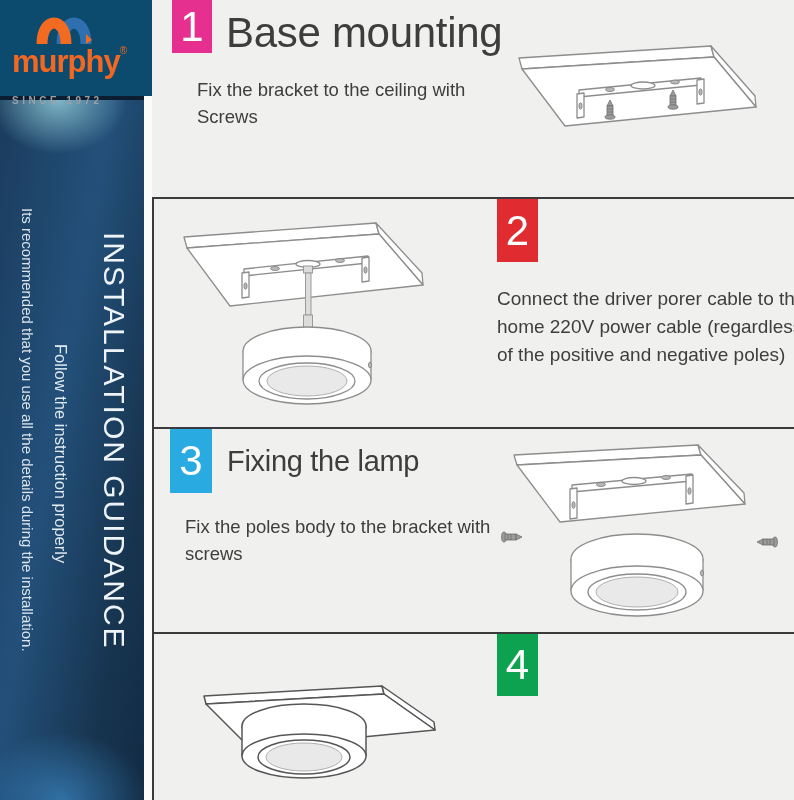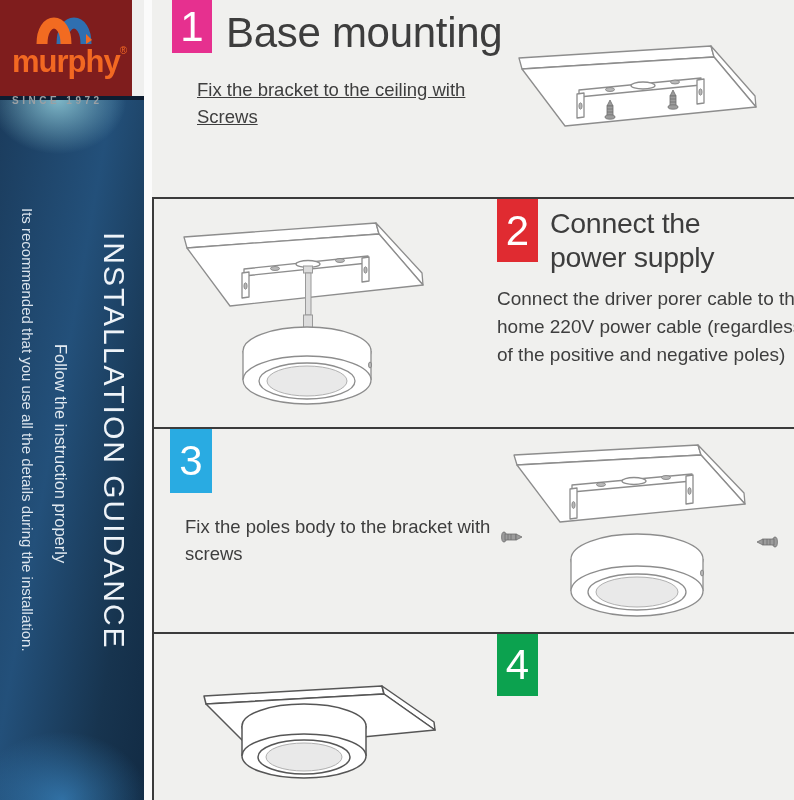--- a/index.html
+++ b/index.html
@@ -1,20 +1,20 @@
 <!DOCTYPE html>
 <html><head>
 <meta charset="utf-8">
 <style>
   html,body{margin:0;padding:0;background:#ffffff;}
   .page{position:relative;width:794px;height:800px;overflow:hidden;
         font-family:"Liberation Sans",sans-serif;background:#efefee;}
 
   
-  .logo-card{position:absolute;left:0;top:0;width:132px;height:96px;background:#7f1d1d;z-index:3;}
+  .logo-card{position:absolute;left:0;top:0;width:152px;height:96px;background:#0c4a6e;z-index:3;}
   .logo-inner{position:absolute;left:12px;top:10px;}
   .logo-mark{display:block;margin-left:22px;margin-bottom:0;}
   .brand-line{line-height:1;white-space:nowrap;}
   .brand{font-size:31px;font-weight:700;color:#f26822;letter-spacing:-1px;}
   .reg{font-size:10px;color:#f26822;vertical-align:top;}
   .tagline{font-size:10px;font-weight:700;color:#9aa0a4;letter-spacing:3.5px;margin-top:18px;}
 
   .sidebar{position:absolute;left:0;top:96px;width:144px;height:704px;z-index:2;
     border-top:4px solid #0d1d31;box-sizing:border-box;
     background:
@@ -43,21 +43,21 @@
   .badge3{left:16px;top:0;width:42px;height:64px;}
   .badge4{left:343px;top:0;width:41px;height:62px;}
 
   .step-title{position:absolute;color:#3d3d3d;font-weight:400;letter-spacing:-0.3px;}
   .t1{left:74px;top:9px;font-size:42px;}
   .t2{left:396px;top:7px;font-size:28.5px;line-height:34px;width:225px;}
   .t3{left:73px;top:16px;font-size:29px;}
   .t4{left:396px;top:15px;font-size:29px;}
 
   .step-desc{position:absolute;color:#3e3e3e;font-size:18.5px;line-height:27px;}
-  .d1{left:45px;top:76px;width:280px;text-decoration:underline;}
+  .d1{left:45px;top:76px;width:280px;}
   .d2{left:343px;top:86px;width:315px;font-size:19px;line-height:28px;}
   .d3{left:31px;top:84px;width:330px;}
 
   .diagram{position:absolute;}
   .dg1{left:345px;top:28px;}
   .dg2{left:12px;top:10px;}
   .dg3{left:330px;top:12px;}
   .dg4{left:38px;top:42px;}
 
   
@@ -128,21 +128,20 @@
           <rect class="metal" x="173" y="68" width="6" height="10"></rect>
           <line x1="173" y1="71" x2="179" y2="71" stroke="#6f6f6f" stroke-width="0.8"></line>
           <line x1="173" y1="74" x2="179" y2="74" stroke="#6f6f6f" stroke-width="0.8"></line>
           <ellipse class="metal" cx="176" cy="79" rx="5" ry="2.2"></ellipse>
         </g>
       </svg>
     </div>
 
     <div class="row row2">
       <div class="badge badge2" style="background-color: rgb(224, 43, 49);">2</div>
-      <div class="step-title t2">Connect the power supply</div>
       <div class="step-desc d2">Connect the driver porer cable to the home 220V power cable (regardless of the positive and negative poles)</div>
 
       <svg class="diagram dg2" width="320" height="215" viewBox="0 0 320 215">
         <path class="ln" d="M18,28 L210,14 L213,25 L21,39 Z"></path>
         <path class="ln" d="M210,14 L256,64 L257,76 L213,25 Z"></path>
         <path class="ln" d="M21,39 L213,25 L257,76 L64,97 Z"></path>
 
         <path class="ln" d="M78,60 L202,47 L202,54 L78,67 Z"></path>
         <path class="ln" d="M76,64 L76,89 L83,88 L83,63 Z"></path>
         <ellipse class="hole" cx="79.5" cy="77" rx="1.6" ry="3.2"></ellipse>
@@ -166,20 +165,21 @@
           <ellipse class="ln" cx="141" cy="171" rx="64" ry="24"></ellipse>
           <ellipse fill="none" stroke="#8d8d8d" stroke-width="1.3" cx="141" cy="172" rx="48" ry="18"></ellipse>
           <ellipse class="lens" cx="141" cy="172" rx="40" ry="15"></ellipse>
           <ellipse class="hole" cx="204" cy="156" rx="1.5" ry="3"></ellipse>
         </g>
       </svg>
     </div>
 
     <div class="row row3">
       <div class="badge badge3" style="background-color: rgb(41, 171, 226);">3</div>
+      <div class="step-title t3">Fixing the lamp</div>
       <div class="step-desc d3">Fix the poles body to the bracket with screws</div>
 
       <svg class="diagram dg3" width="310" height="190" viewBox="0 0 310 190">
         <path class="ln" d="M30,14 L214,4 L217,14 L33,24 Z"></path>
         <path class="ln" d="M214,4 L260,52 L261,63 L217,14 Z"></path>
         <path class="ln" d="M33,24 L217,14 L261,63 L76,81 Z"></path>
 
         <path class="ln" d="M88,44 L208,33 L208,40 L88,51 Z"></path>
         <path class="ln" d="M86,48 L86,78 L93,77 L93,47 Z"></path>
         <ellipse class="hole" cx="89.5" cy="64" rx="1.6" ry="3.4"></ellipse>

